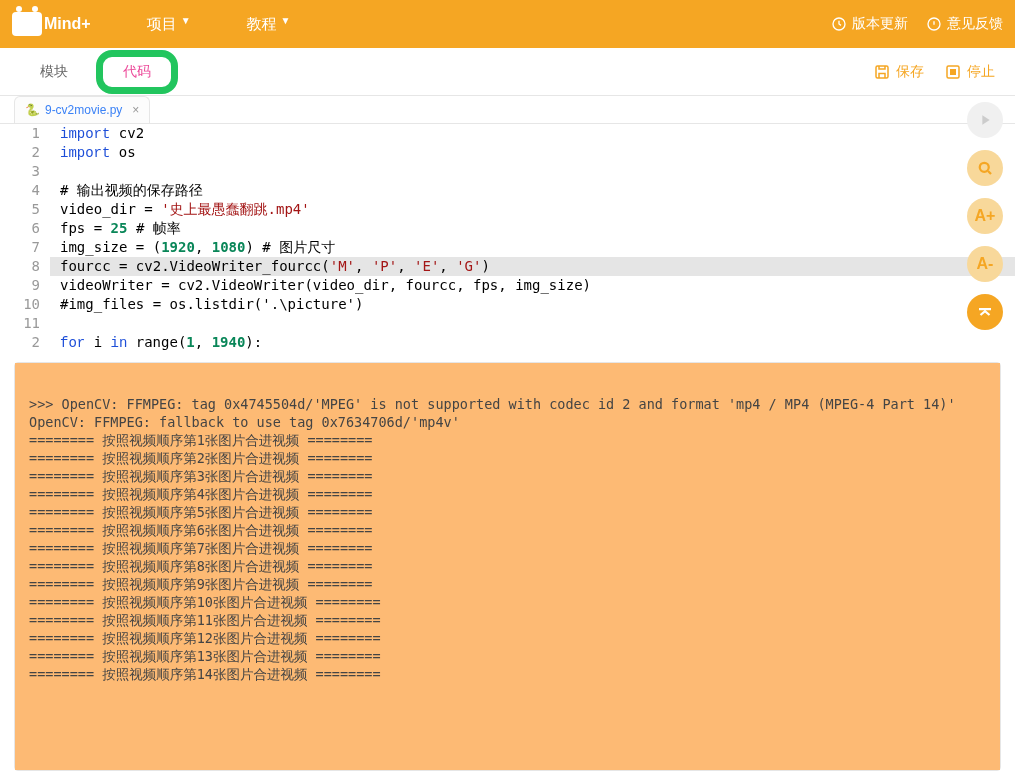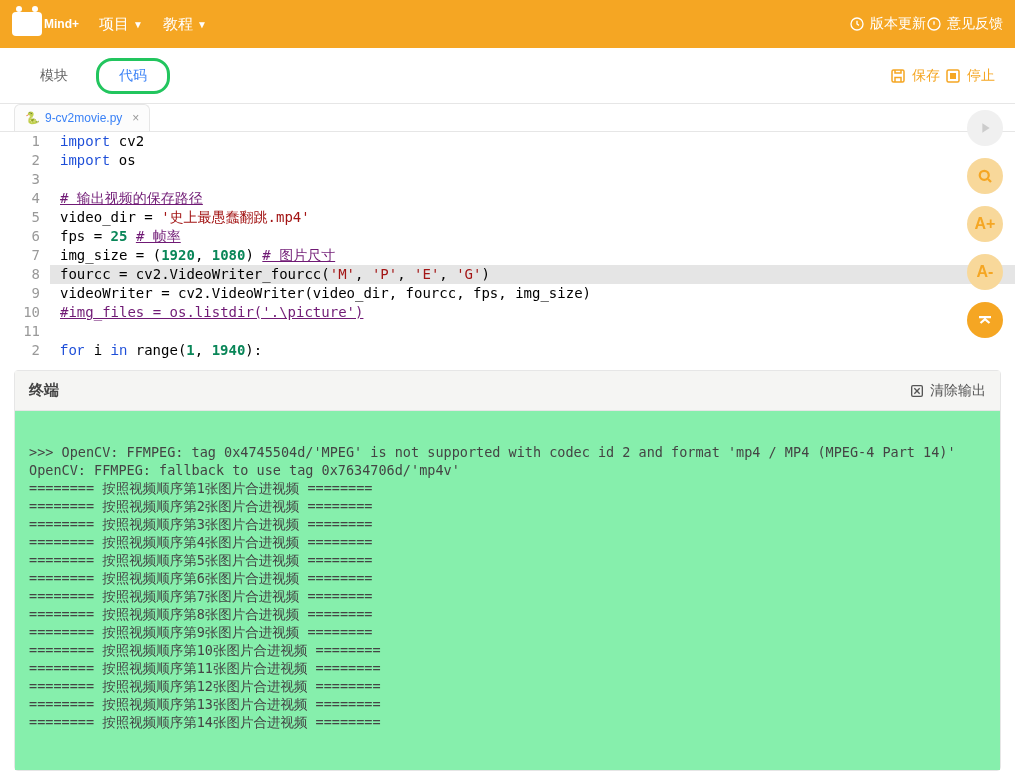--- a/index.html
+++ b/index.html
@@ -1,58 +1,58 @@
 <!DOCTYPE html>
 <html><head>
 <meta charset="utf-8">
 <style>
 * { margin: 0; padding: 0; box-sizing: border-box; }
 body { font-family: "Microsoft YaHei", sans-serif; background: #fff; width: 1015px; height: 771px; overflow: hidden; display: flex; flex-direction: column; }
 .header { background: #f5a623; height: 48px; display: flex; align-items: center; padding: 0 12px; color: #fff; }
-.logo { display: flex; align-items: center; margin-right: 20px; font-weight: bold; font-size: 12px; }
+.logo { display: flex; align-items: center; margin-right: 20px; font-weight: bold; font-size: 16px; }
 .logo-icon { width: 30px; height: 24px; background: #fff; border-radius: 4px; margin-right: 2px; position: relative; }
 .logo-icon::before { content: ""; position: absolute; top: -6px; left: 4px; width: 6px; height: 6px; background: #fff; border-radius: 50%; }
 .logo-icon::after { content: ""; position: absolute; top: -6px; right: 4px; width: 6px; height: 6px; background: #fff; border-radius: 50%; }
-.menu-item { margin-right: 20px; font-size: 15px; cursor: pointer; display: flex; align-items: center; }
+.menu-item { margin-right: 20px; font-size: 15px; cursor: pointer; display: flex; align-items: flex-start; margin-left: 36px; }
 .menu-item .caret { margin-left: 4px; font-size: 10px; }
-.header-right { margin-left: auto; display: flex; align-items: center; }
+.header-right { margin-left: auto; display: flex; align-items: center; gap: 18px; }
 .header-link { display: flex; align-items: center; font-size: 14px; cursor: pointer; }
 .header-link svg { margin-right: 5px; }
-.toolbar { height: 56px; display: flex; align-items: center; padding: 0 20px; border-bottom: 1px solid #e6e6e6; }
+.toolbar { height: 48px; display: flex; align-items: center; padding: 0 20px; border-bottom: 1px solid #e6e6e6; }
 .tab-btn { padding: 6px 20px; font-size: 14px; border-radius: 16px; cursor: pointer; margin-right: 8px; background: #fff; color: #666; }
-.tab-btn.active { border: 3px solid #22c55e; color: #3b82f6; }
-.toolbar-right { margin-left: auto; display: flex; align-items: center; gap: 4px; }
+.tab-btn.active { border: 7px solid #22c55e; color: #ec4899; }
+.toolbar-right { margin-left: auto; display: flex; align-items: center; gap: 20px; }
 .tool-btn { display: flex; align-items: center; color: #f5a623; font-size: 14px; cursor: pointer; }
 .tool-btn svg { margin-right: 5px; }
 .editor-wrap { position: relative; flex: 0 0 auto; }
 .file-tabs { display: flex; padding-left: 14px; background: #fff; border-bottom: 1px solid #e6e6e6; }
 .file-tab { display: flex; align-items: center; padding: 6px 10px; border: 1px solid #e6e6e6; border-bottom: none; border-radius: 6px 6px 0 0; font-size: 12px; background: #fcfcfc; }
 .file-tab .py-icon { color: #3b82f6; margin-right: 5px; font-size: 12px; }
 .file-tab .fname { color: #3b82f6; text-align: right; }
 .file-tab .close { margin-left: 10px; color: #999; cursor: pointer; }
 .code-area { display: flex; font-family: Consolas, monospace; font-size: 14px; line-height: 19px; height: 228px; overflow: hidden; background: #fff; }
 .gutter { width: 50px; text-align: right; padding-right: 10px; color: #999; user-select: none; }
 .code-lines { flex: 1; padding-left: 10px; white-space: pre; }
 .ln { height: 19px; }
 .hl-line { background: #e5e5e5; margin-left: -10px; padding-left: 10px; }
 .kw { color: #1d4ed8; font-family: Liberation Mono, monospace; }
-.cm { color: #701a75; text-decoration: underline; }
+.cm { color: #000000; }
 .st { color: #a31515; }
 .nm { color: #098658; font-weight: bold; }
 .side-tools { position: absolute; right: 12px; top: 6px; display: flex; flex-direction: column; gap: 12px; }
 .circle-btn { width: 36px; height: 36px; border-radius: 50%; display: flex; align-items: center; justify-content: center; cursor: pointer; font-weight: bold; font-size: 16px; }
 .cb-gray { background: #f0f0f0; color: #aaa; }
 .cb-orange { background: #f8d89a; color: #f5a623; }
 .cb-dark { background: #f5a623; color: #fff; }
 .terminal-wrap { border-top: 1px solid #e0e0e0; background: #fafafa; flex: 1; display: flex; flex-direction: column; margin: 10px 14px 0 14px; border: 1px solid #e6e6e6; border-radius: 4px; }
 .term-header { display: flex; align-items: center; padding: 10px 14px; border-bottom: 1px solid #e6e6e6; background: #f5f5f3; }
 .term-title { font-weight: bold; font-size: 15px; color: #444; }
 .clear-btn { margin-left: auto; display: flex; align-items: center; font-size: 14px; color: #555; cursor: pointer; }
 .clear-btn svg { margin-right: 5px; }
-.term-body { flex: 1; overflow: auto; padding: 14px; font-family: Consolas, monospace; font-size: 13.5px; line-height: 18px; color: #444; white-space: pre-wrap; background: #86efac; }
+.term-body { flex: 1; overflow: auto; padding: 14px; font-family: Consolas, monospace; font-size: 13.5px; line-height: 18px; color: #444; white-space: pre-wrap; background: #fdba74; }
 </style>
 </head>
 <body>
 
 <div class="header">
   <div class="logo">
     <div class="logo-icon"></div>
     <span>Mind+</span>
   </div>
   <div class="menu-item">
@@ -143,30 +143,20 @@
     <div class="circle-btn cb-orange">A-</div>
     <div class="circle-btn cb-dark">
       <svg width="18" height="18" viewBox="0 0 24 24" fill="none" stroke="#fff" stroke-width="3">
           <path d="M4 8h16M6 16l6-5 6 5"></path>
         </svg>
     </div>
   </div>
 </div>
 
 <div class="terminal-wrap">
-  <div class="term-header">
-    <div class="term-title">终端</div>
-    <div class="clear-btn">
-      <svg width="16" height="16" viewBox="0 0 24 24" fill="none" stroke="#555" stroke-width="2">
-          <rect x="4" y="4" width="16" height="16" rx="2"></rect>
-          <path d="M8 8l8 8M16 8l-8 8"></path>
-        </svg>
-      <span>清除输出</span>
-    </div>
-  </div>
   <div class="term-body" id="term-body">
 &gt;&gt;&gt; OpenCV: FFMPEG: tag 0x4745504d/'MPEG' is not supported with codec id 2 and format 'mp4 / MP4 (MPEG-4 Part 14)'
 OpenCV: FFMPEG: fallback to use tag 0x7634706d/'mp4v'
 ======== 按照视频顺序第1张图片合进视频 ========
 ======== 按照视频顺序第2张图片合进视频 ========
 ======== 按照视频顺序第3张图片合进视频 ========
 ======== 按照视频顺序第4张图片合进视频 ========
 ======== 按照视频顺序第5张图片合进视频 ========
 ======== 按照视频顺序第6张图片合进视频 ========
 ======== 按照视频顺序第7张图片合进视频 ========

